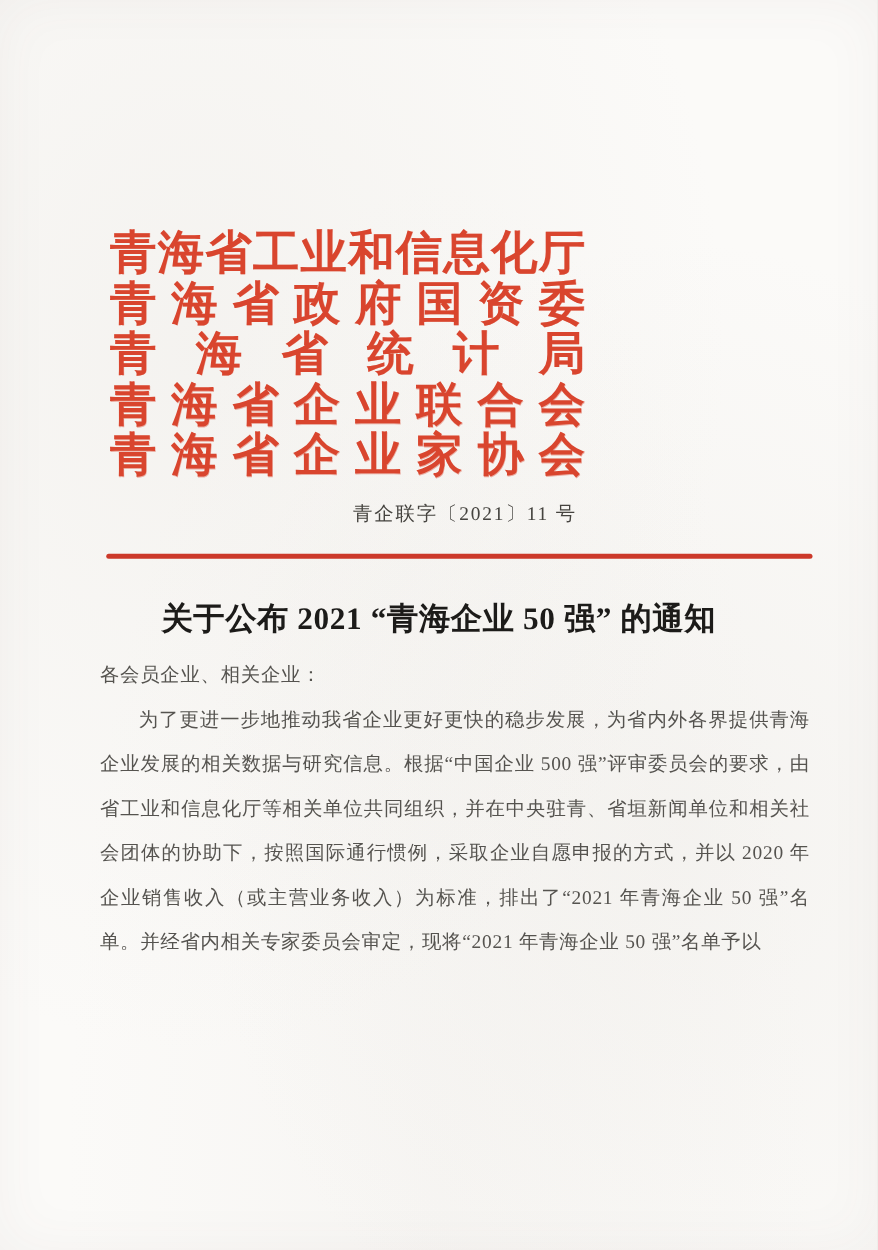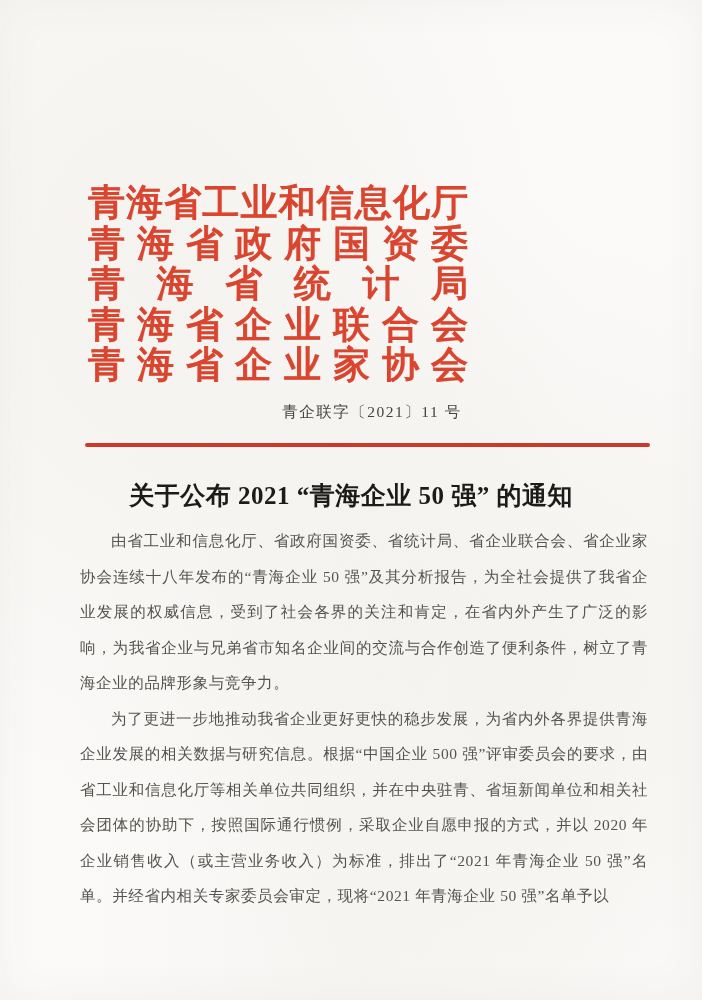--- a/index.html
+++ b/index.html
@@ -175,17 +175,17 @@
     </div>
   </div>
 
   <div class="doc-number">青企联字〔2021〕11 号</div>
 
   <div class="red-divider" style="background-color: rgb(204, 57, 42);"></div>
 
   <div class="doc-title">关于公布 2021 “青海企业 50 强” 的通知</div>
 
   <div class="body-text">
-    <p class="indent">由省工业和信息化厅、省政府国资委、省统计局、省企业联合会、省企业家协会连续十八年发布的“青海企业 50 强”及其分析报告，为全社会提供了我省企业发展的权威信息，受到了社会各界的关注和肯定，在省内外产生了广泛的影响，为我省企业与兄弟省市知名企业间的交流与合作创造了便利条件，树立了青海企业的品牌形象与竞争力。</p>
+    <p>各会员企业、相关企业：</p>
     <p class="indent">为了更进一步地推动我省企业更好更快的稳步发展，为省内外各界提供青海企业发展的相关数据与研究信息。根据“中国企业 500 强”评审委员会的要求，由省工业和信息化厅等相关单位共同组织，并在中央驻青、省垣新闻单位和相关社会团体的协助下，按照国际通行惯例，采取企业自愿申报的方式，并以 2020 年企业销售收入（或主营业务收入）为标准，排出了“2021 年青海企业 50 强”名单。并经省内相关专家委员会审定，现将“2021 年青海企业 50 强”名单予以</p>
   </div>
 
 </div>
 
 </body></html>

